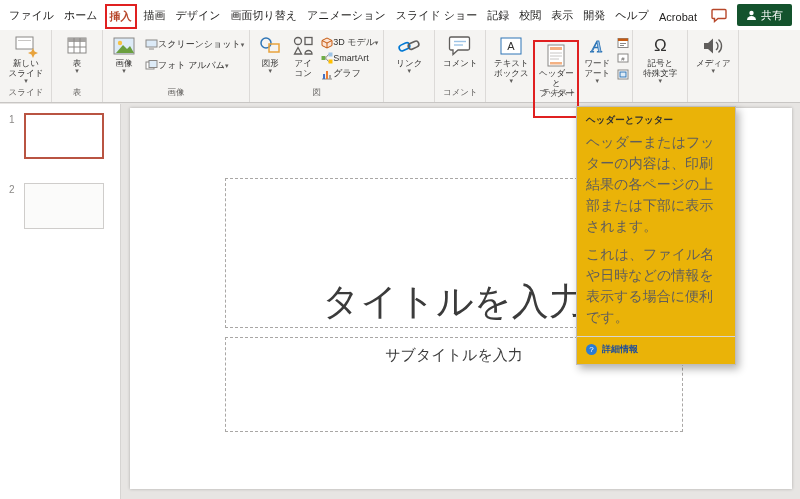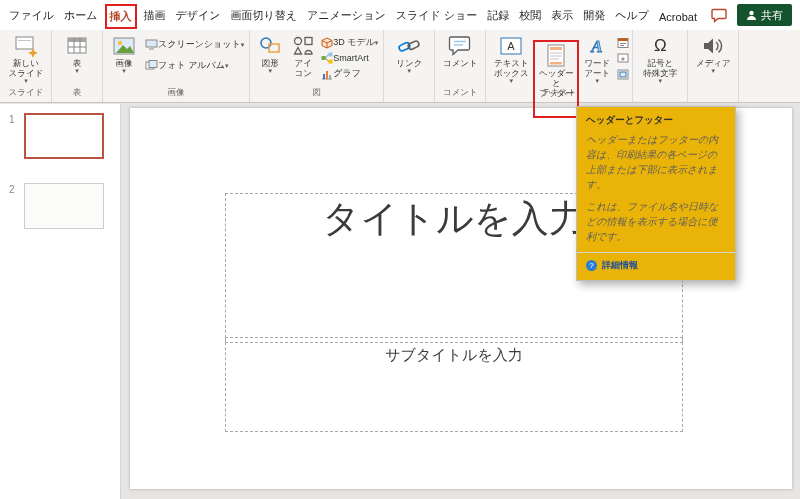--- a/index.html
+++ b/index.html
@@ -35,21 +35,21 @@
   .small-btn { display:flex; align-items:center; font-size:9px; color:#323130; white-space:nowrap; padding:1px 2px; }
   .tiny-col { display:flex; flex-direction:column; gap:4px; padding-top:4px; }
   .tiny-icon { width:13px; height:12px; display:flex; align-items:center; justify-content:center; }
   .red-frame { border:2px solid #e02020; height:78px; margin:8px -1px; position:relative; z-index:3; }
   .omega { font-size:17px; color:#323130; }
 
   
   .tooltip { position:absolute; left:576px; top:106px; width:160px; background:#eab308;
              border:1px solid #bfbdbb; box-shadow:3px 4px 8px rgba(0,0,0,.3); z-index:20; }
   .tooltip-title { font-size:9.5px; font-weight:bold; color:#323130; padding:7px 9px 5px; }
-  .tooltip-body { font-size:10px; color:#605e5c; line-height:1.5; padding:0 9px;font-style:italic; }
+  .tooltip-body { font-size:14px; color:#605e5c; line-height:1.5; padding:0 9px; }
   .tooltip-body + .tooltip-body { padding-top:7px; }
   .tooltip-divider { border-top:1px solid #d8d6d4; margin-top:8px; }
   .tooltip-footer { display:flex; align-items:center; gap:5px; padding:6px 9px 8px; }
   .help-circle { width:11px; height:11px; border-radius:50%; background:#2b7cd3; color:#fff;
                  font-size:8px; display:flex; align-items:center; justify-content:center; }
   .help-link { font-size:9px; color:#1f4e9c; font-weight:bold; }
 
   
   .slides-panel { position:absolute; left:0; top:104px; width:121px; bottom:0; background:#ffffff;
                   border-right:1px solid #d6d4d2; }
@@ -57,21 +57,21 @@
   .thumb-row.second { padding-top:24px; }
   .slide-num { font-size:10px; color:#8a8886; width:10px; padding-top:1px; }
   .thumb { width:80px; height:46px; background:#fff; }
   .thumb.selected { border:2px solid #b95442; }
   .thumb.normal { border:1px solid #cfcdcb; background:#fbfbfa; }
 
   
   .slide-canvas { position:absolute; left:130px; top:108px; width:662px; height:381px; background:#ffffff;
                   box-shadow:0 0 3px rgba(0,0,0,.25); }
   .placeholder { position:absolute; left:95px; width:458px; border:1px dashed #a9a7a5; }
-  .placeholder.title { top:85px; height:150px; display:flex; align-items:flex-start; justify-content:center; }
+  .placeholder.title { top:70px; height:150px; display:flex; align-items:flex-end; justify-content:center; }
   .placeholder.subtitle { top:229px; height:95px; display:flex; align-items:flex-start; justify-content:center; }
   .title-text { font-size:37px; color:#3b3b3b; font-weight:normal; white-space:nowrap; }
   .subtitle-text { font-size:15px; color:#3b3b3b; padding-top:8px; white-space:nowrap; }
 
   svg { display:block; }
 </style>
 </head>
 <body>
 
 <div class="app">

